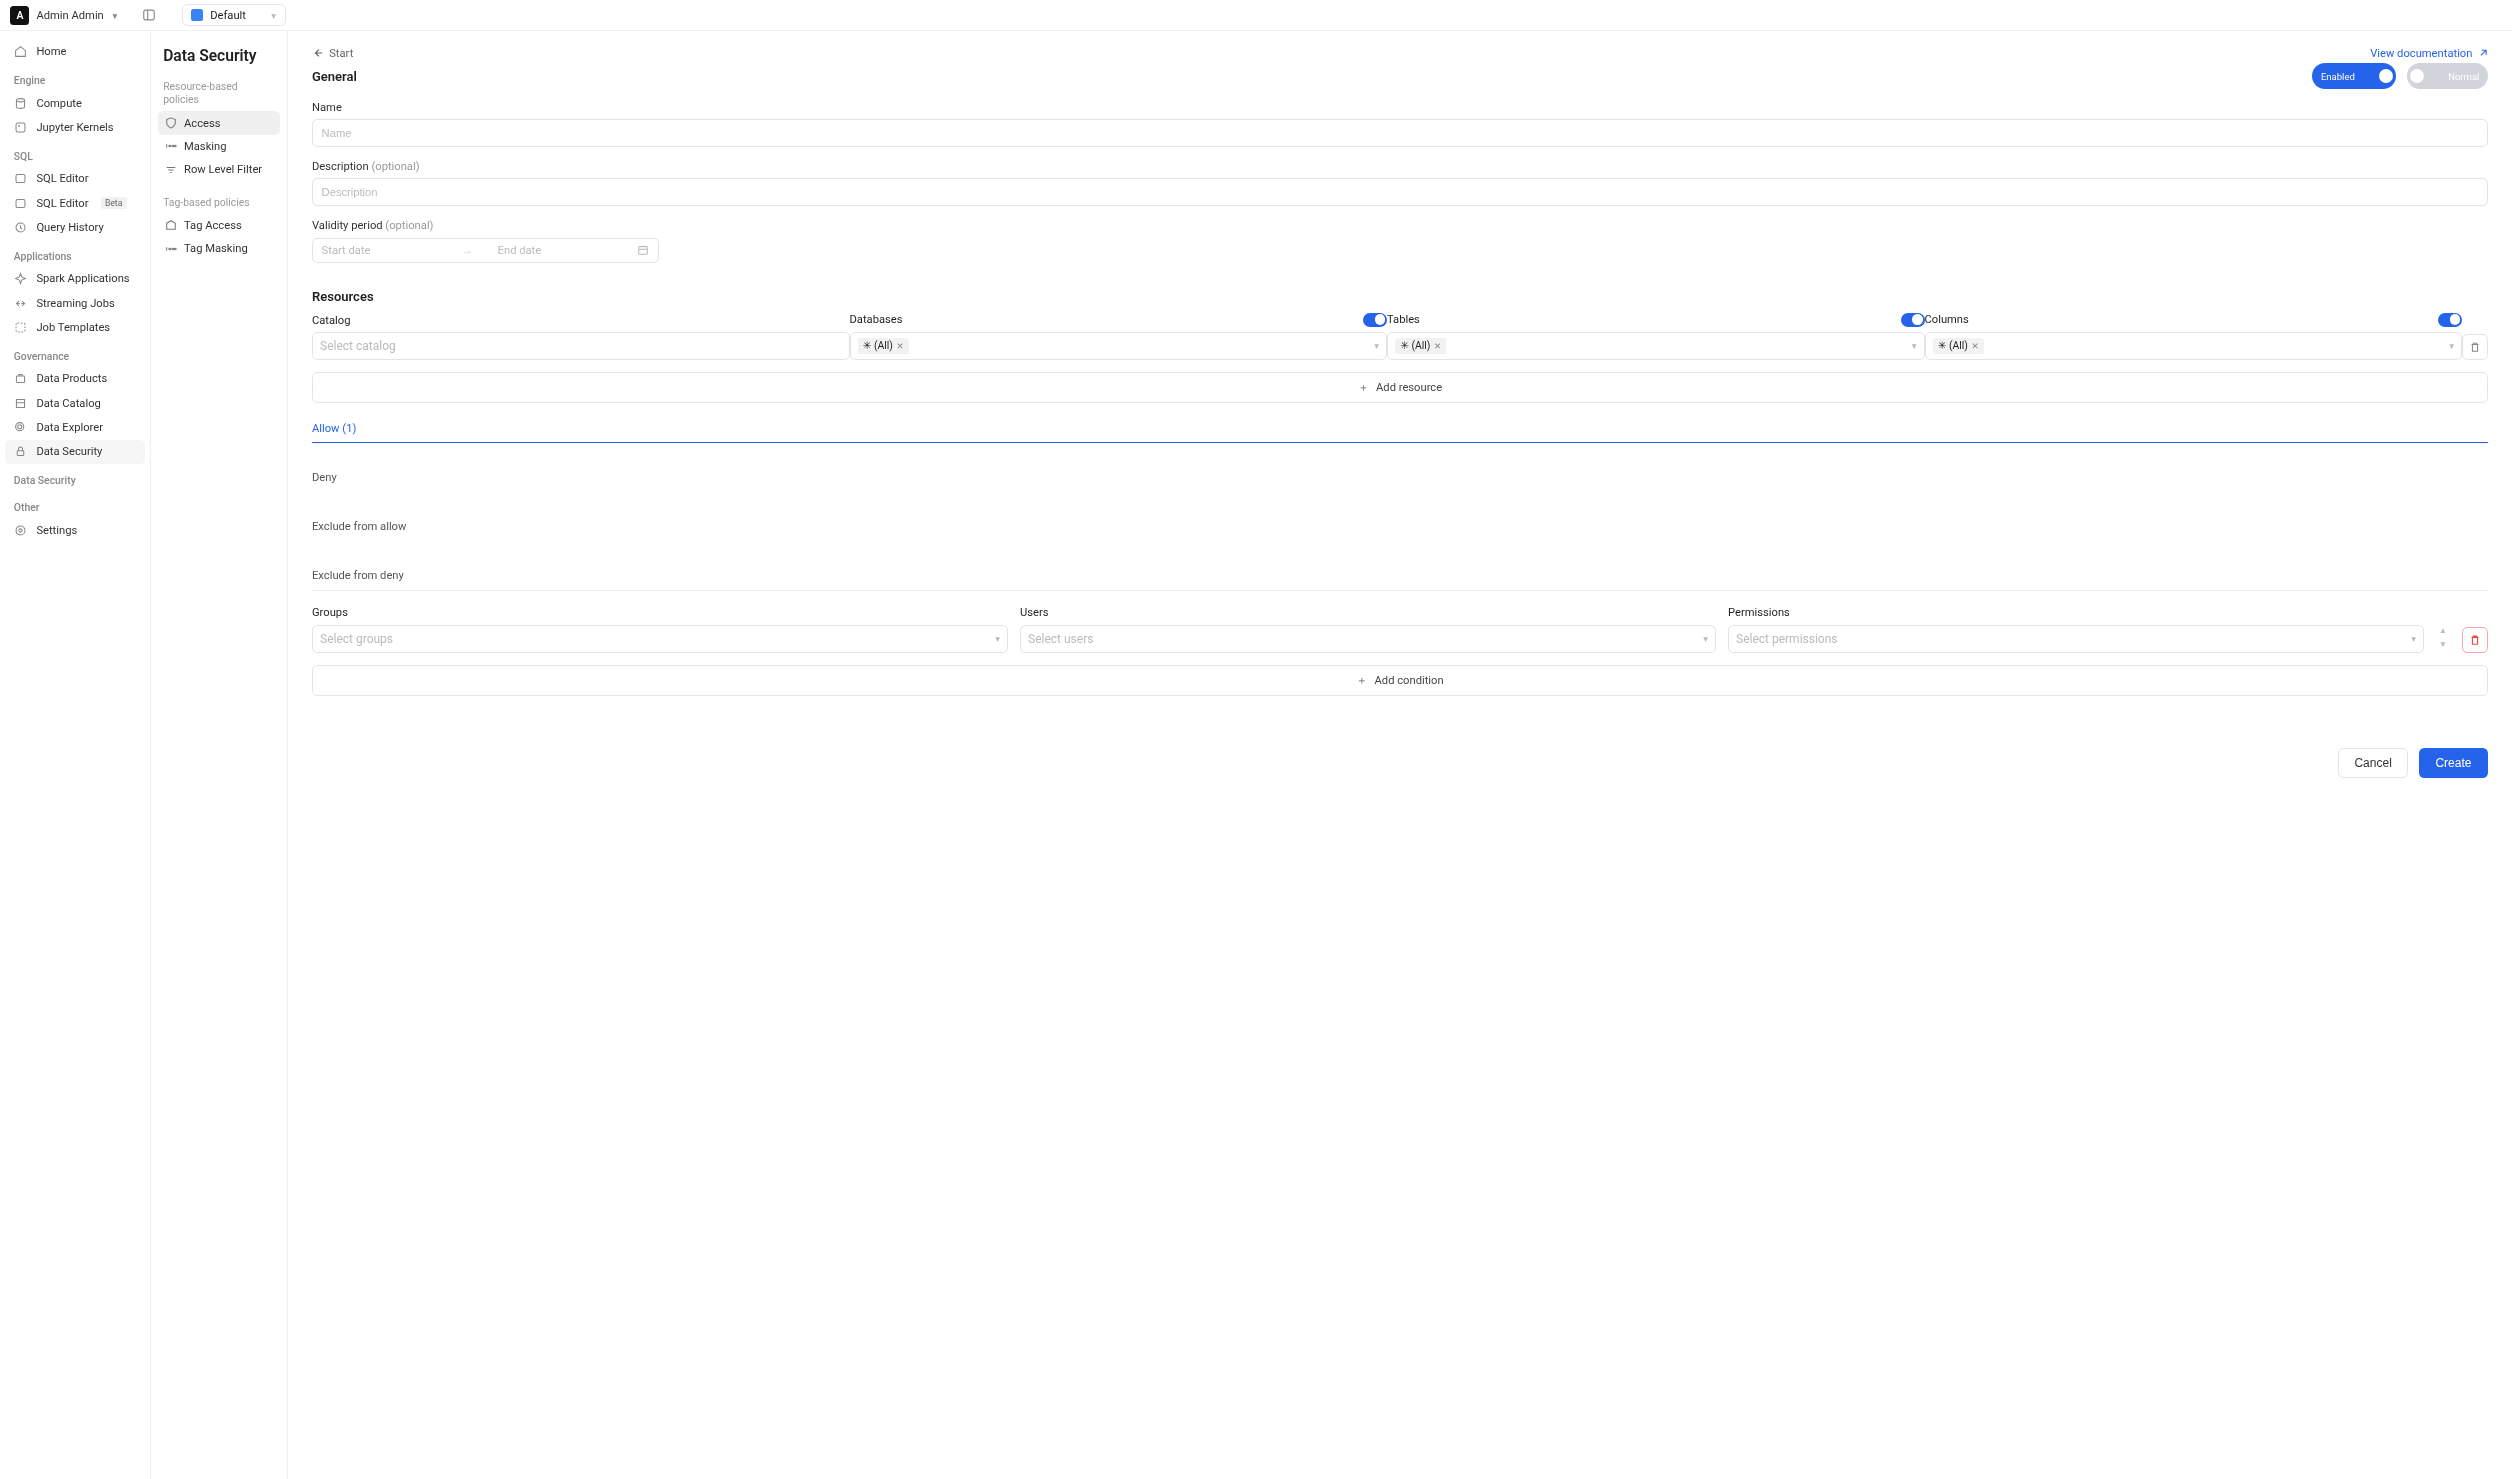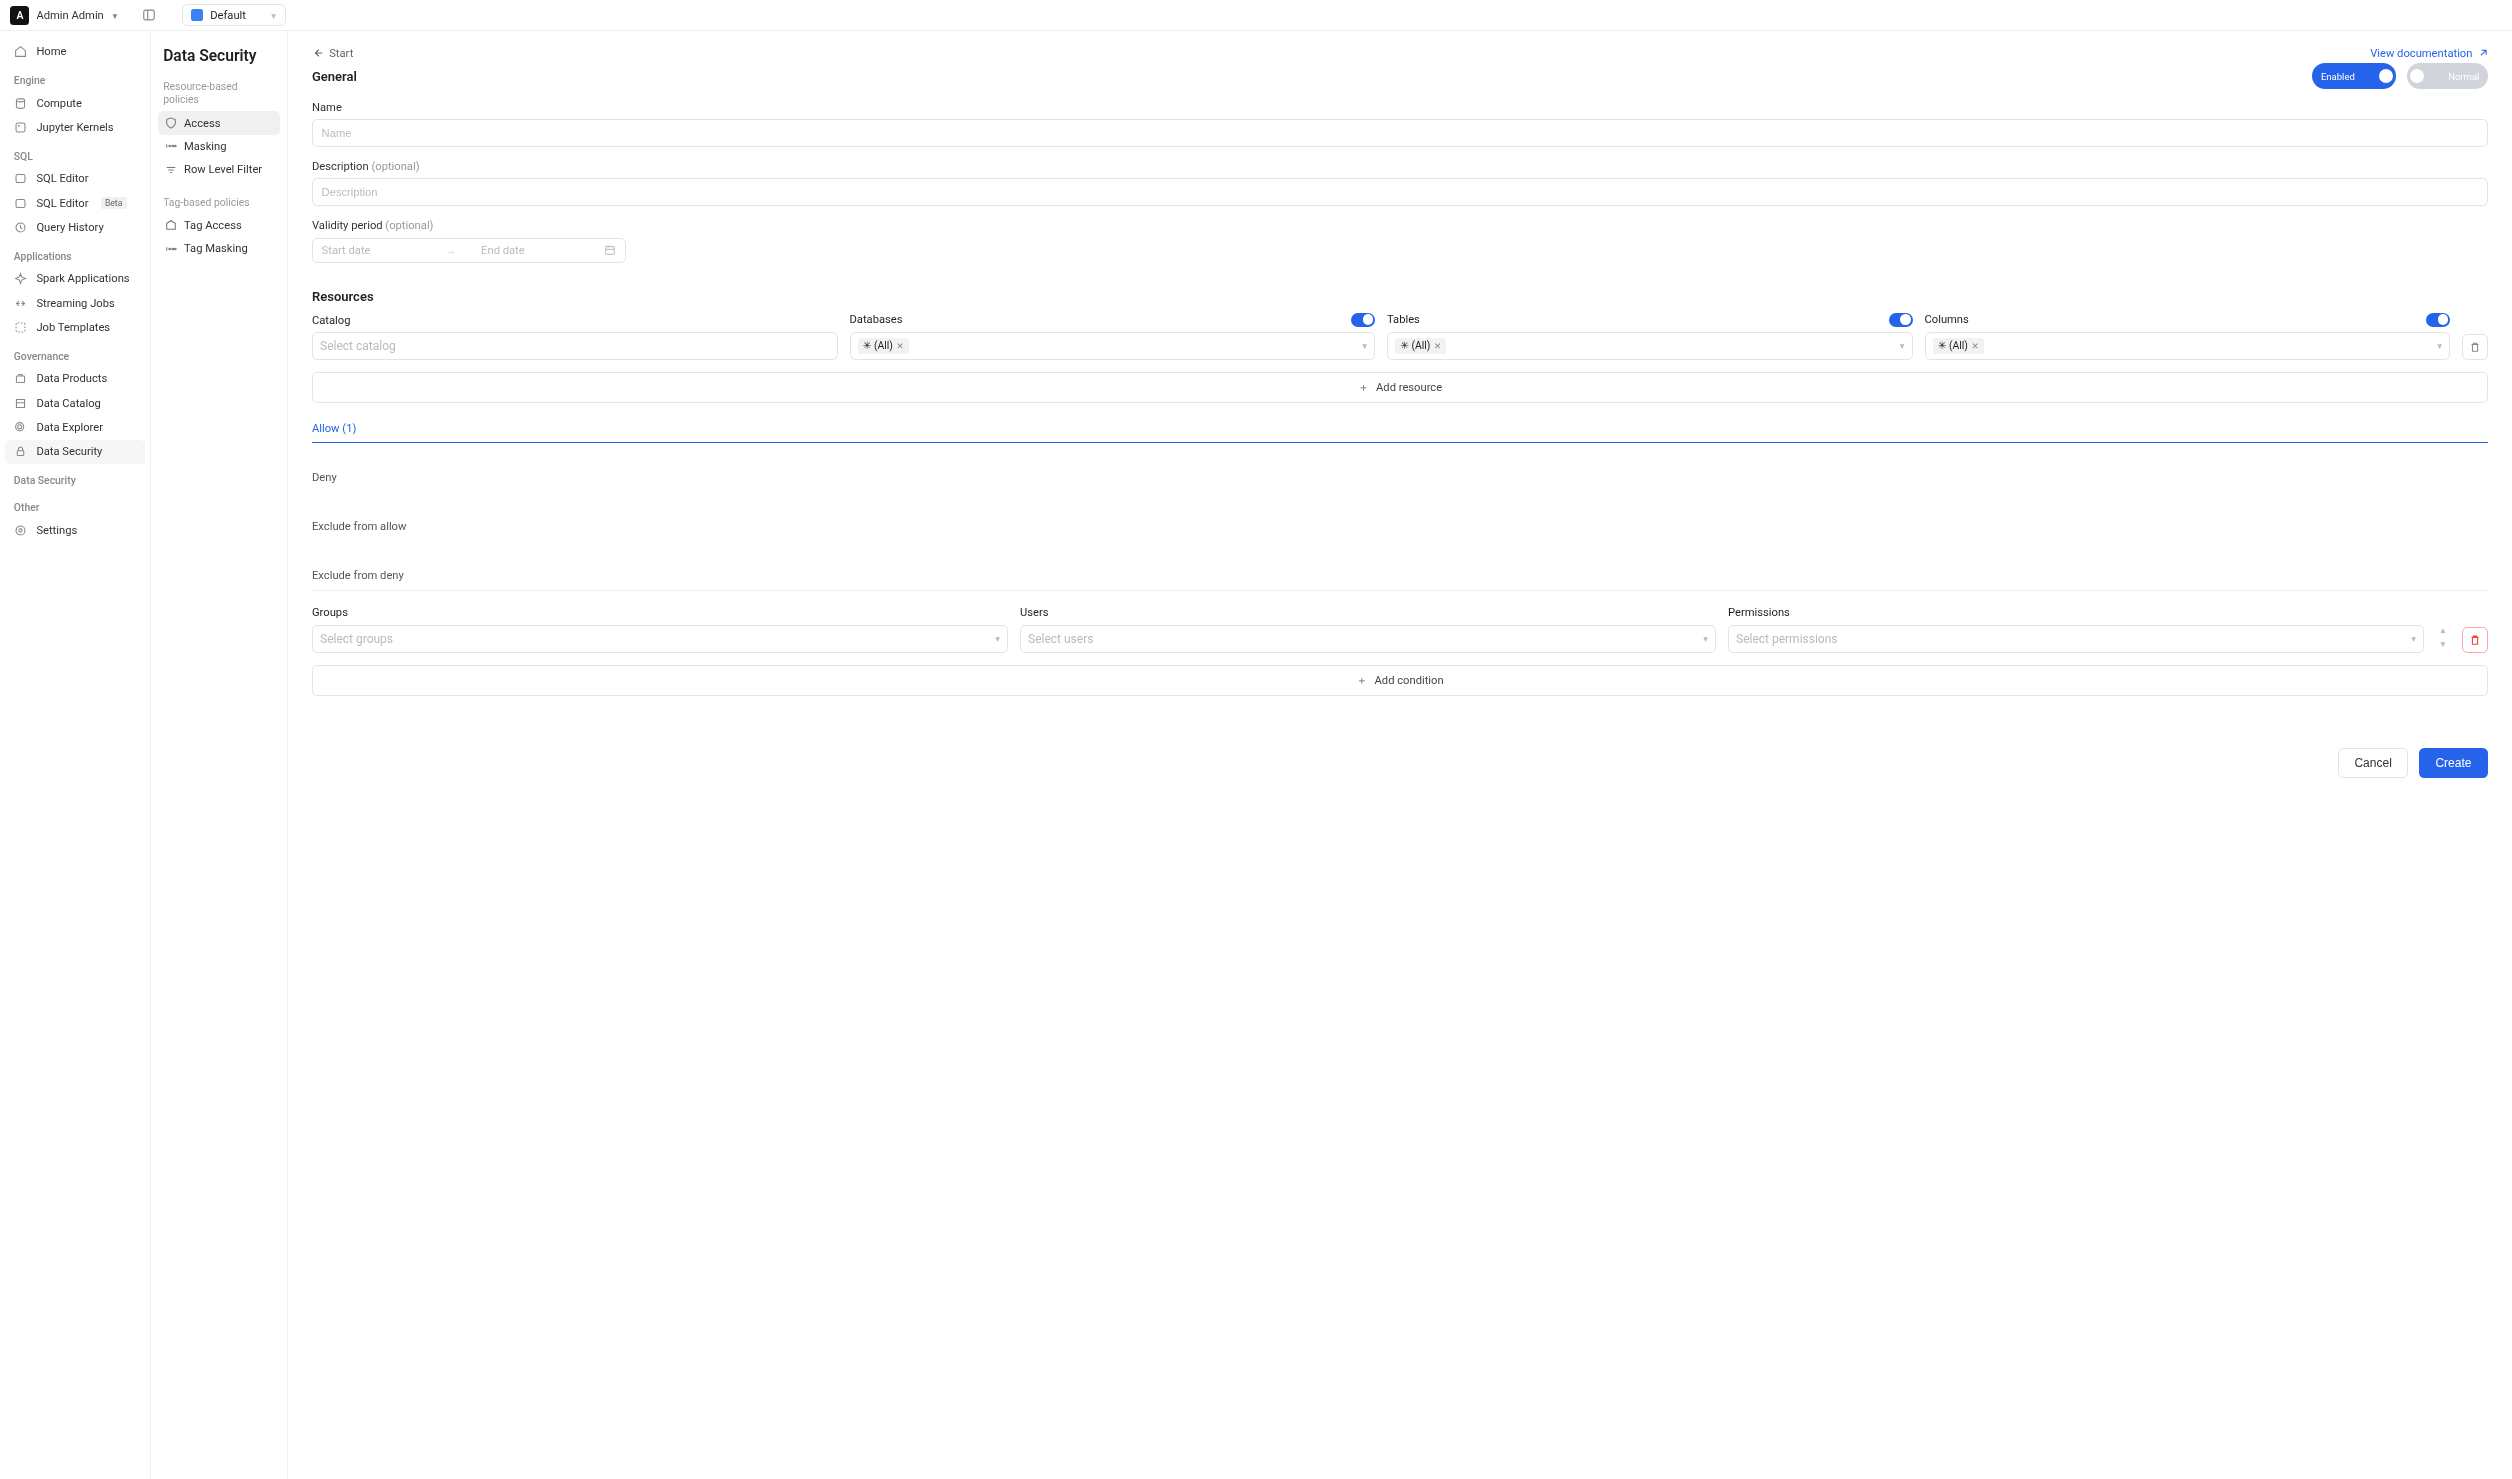--- a/index.html
+++ b/index.html
@@ -42,26 +42,26 @@
 .pill { display:inline-flex; align-items:center; border-radius:863px; height:26px; padding:0 3.5px 0 8.6px; font-size:9.5px; color:#fff; gap:24px; cursor:pointer;}
 .pill.enabled { background:#2563eb;}
 .pill.normal { background:#d1d5db; padding:0 8.6px 0 3.5px;}
 .pill .knob { width:14px; height:14px; background:#fff; border-radius:50%;}
 
 .form-label { font-size:11.2px; color:#333; margin-bottom:5.2px; display:block;}
 .form-label .opt { color:#999; font-weight:400;}
 .form-input { width:100%; border:0.9px solid #e3e3e3; border-radius:5.2px; padding:7px 8.6px; font-size:11.2px; outline:none; color:#333;}
 .form-input::placeholder { color:#bbb;}
 .form-block { margin-bottom:13px;}
-.date-range { display:flex; align-items:center; border:0.9px solid #e3e3e3; border-radius:5.2px; padding:5.2px 8.6px; width:314px; gap:25px; color:#bbb; font-size:11.2px; cursor:pointer;}
+.date-range { display:flex; align-items:center; border:0.9px solid #e3e3e3; border-radius:5.2px; padding:5.2px 8.6px; width:347px; gap:25px; color:#bbb; font-size:11.2px; cursor:pointer;}
 .date-range .sep { color:#ccc;}
 .date-range .cal { margin-left:auto; color:#bbb;}
 .date-part { flex:1; }
 
-.res-row { display:flex; gap:12px; align-items:flex-end; margin-top:8.6px;}
+.res-row { display:flex; align-items:flex-end; margin-top:8.6px;}
 .res-col { display:flex; flex-direction:column; flex:1;}
 .res-col .rc-head { display:flex; align-items:center; justify-content:space-between; margin-bottom:5.2px; font-size:11.2px;}
 .switch { width:24px; height:14px; background:#2563eb; border-radius:863px; display:inline-flex; align-items:center; padding:1.7px; cursor:pointer;}
 .switch .kb { width:10.4px; height:10.4px; background:#fff; border-radius:50%; margin-left:auto;}
 .select-box { border:0.9px solid #e3e3e3; border-radius:5.2px; padding:4.3px 7px; min-height:28px; display:flex; align-items:center; gap:5.2px; position:relative; cursor:pointer;}
 .select-box .sb-chev { margin-left:auto; color:#bbb; font-size:9.5px;}
 .select-ph { color:#bbb; font-size:12px;}
 .tag-chip { background:#f2f2f2; border-radius:2.6px; padding:1.7px 5.2px; font-size:10.4px; display:inline-flex; align-items:center; gap:3.5px;}
 .tag-chip .tx { color:#888; font-size:8.6px; cursor:pointer;}
 .trash-cell { width:26px; display:flex; align-items:center; justify-content:center;}

